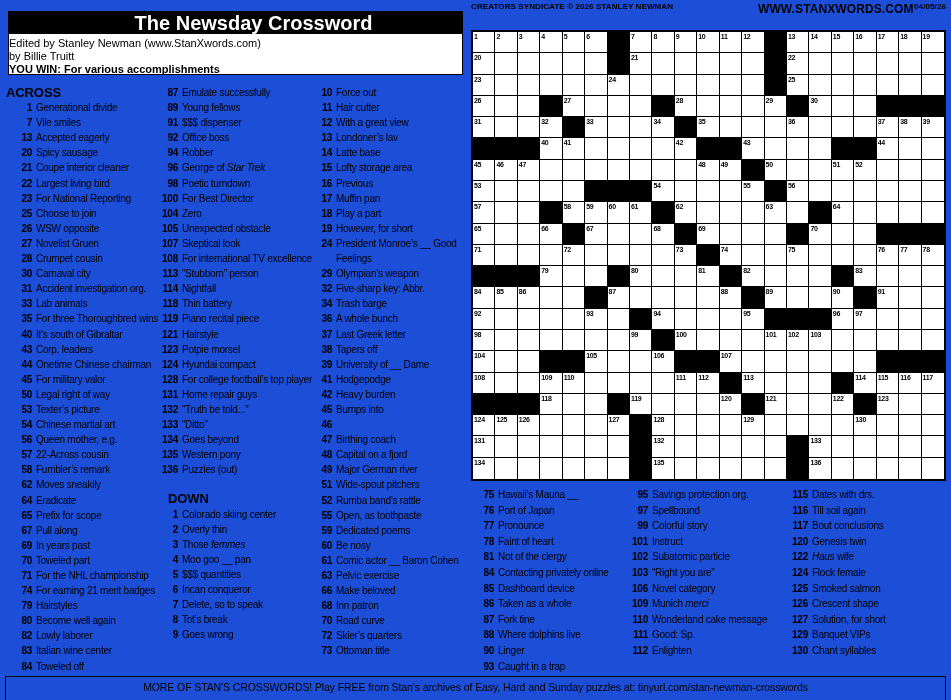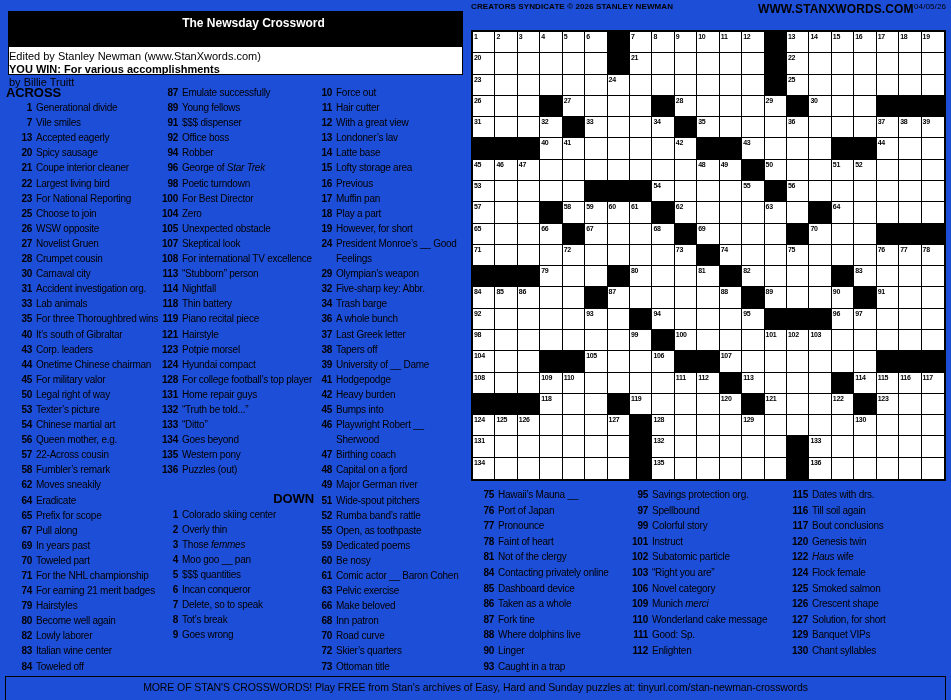--- a/index.html
+++ b/index.html
@@ -3,40 +3,40 @@
 <meta charset="utf-8">
 <style>
   * { box-sizing: border-box; margin: 0; padding: 0; }
   html,body { background:#fff; }
   body { font-family: "Liberation Sans", sans-serif; color:#000; }
   #page { position:relative; width:951px; height:700px; background:#1d4ed8; overflow:hidden; }
 
   
   .syn  { position:absolute; left:471px; top:2px;  font-size:8px; font-weight:bold; letter-spacing:.1px; }
   .web  { position:absolute; left:758px; top:2px;  font-size:12px; font-weight:bold; letter-spacing:.1px; }
-  .pdate{ position:absolute; right:5px;  top:2px;  font-size:8px; font-weight:normal; letter-spacing:.1px; }
+  .pdate{ position:absolute; right:5px;  top:2px;  font-size:8px; font-weight:bold; letter-spacing:.1px; }
 
   
   #pheader { position:absolute; left:8px; top:11px; width:455px; height:64px; border:1px solid #000; background:#fff; }
-  #ptitle  { background:#000; color:#fff; height:35px; line-height:22px; text-align:center; font-size:12px; font-weight:bold;padding-left:36px; }
+  #ptitle  { background:#000; color:#fff; height:22px; line-height:22px; text-align:center; font-size:20px; font-weight:bold;padding-left:36px; }
   .hline   { text-align:left; font-size:11px; line-height:13px; }
   .hline.first { margin-top:3px; }
   .hline.bold  { font-weight:bold; }
 
   
   .clue-col { position:absolute; top:85px; }
   .col-a1 { left:6px;   width:158px; }
   .col-a2 { left:158px; width:156px; }
   .col-a3 { left:318px; width:148px; }
   .col-d1 { left:474px; top:487px; width:155px; }
   .col-d2 { left:626px; top:487px; width:157px; }
   .col-d3 { left:786px; top:487px; width:160px; }
 
   .chead { font-weight:bold; font-size:13px; line-height:15.1px; letter-spacing:-0.1px; }
-  .col-a2 .chead { padding-left:10px;text-align:right; }
+  .col-a2 .chead { padding-left:10px; }
   .csp   { height:14px; }
   .ci    { display:flex; font-size:10px; line-height:15.1px; letter-spacing:-0.25px; }
   .col-d1 .ci, .col-d2 .ci, .col-d3 .ci { line-height:15.6px; }
   .num { flex:0 0 auto; text-align:right; font-weight:bold; padding-right:4px; }
   .col-a1 .num { width:30px; }
   .col-a2 .num { width:24px; }
   .col-a3 .num { width:18px; }
   .col-d1 .num { width:24px; }
   .col-d2 .num { width:26px; }
   .col-d3 .num { width:26px; }
@@ -61,22 +61,22 @@
 
 <div id="page">
 
   <span class="syn">CREATORS SYNDICATE © 2026 STANLEY NEWMAN</span>
   <span class="web">WWW.STANXWORDS.COM</span>
   <span class="pdate">04/05/26</span>
 
   <div id="pheader">
     <div id="ptitle">The Newsday Crossword</div>
     <div class="hline first">Edited by Stanley Newman (www.StanXwords.com)</div>
+    <div class="hline">by Billie Truitt</div>
     <div class="hline bold">YOU WIN: For various accomplishments</div>
-    <div class="hline">by Billie Truitt</div>
   </div>
 
   <div id="clue-columns">
       <div class="clue-col col-a1">
         <div class="chead">ACROSS</div>
         <div class="ci">
           <span class="num">1</span>
           <span class="txt">Generational divide</span>
         </div>
         <div class="ci">
@@ -452,21 +452,20 @@
         <div class="ci">
           <span class="num">42</span>
           <span class="txt">Heavy burden</span>
         </div>
         <div class="ci">
           <span class="num">45</span>
           <span class="txt">Bumps into</span>
         </div>
         <div class="ci">
           <span class="num">46</span>
-          <span class="txt">Playwright Robert __ Sherwood</span>
         </div>
         <div class="ci">
           <span class="num">47</span>
           <span class="txt">Birthing coach</span>
         </div>
         <div class="ci">
           <span class="num">48</span>
           <span class="txt">Capital on a fjord</span>
         </div>
         <div class="ci">

